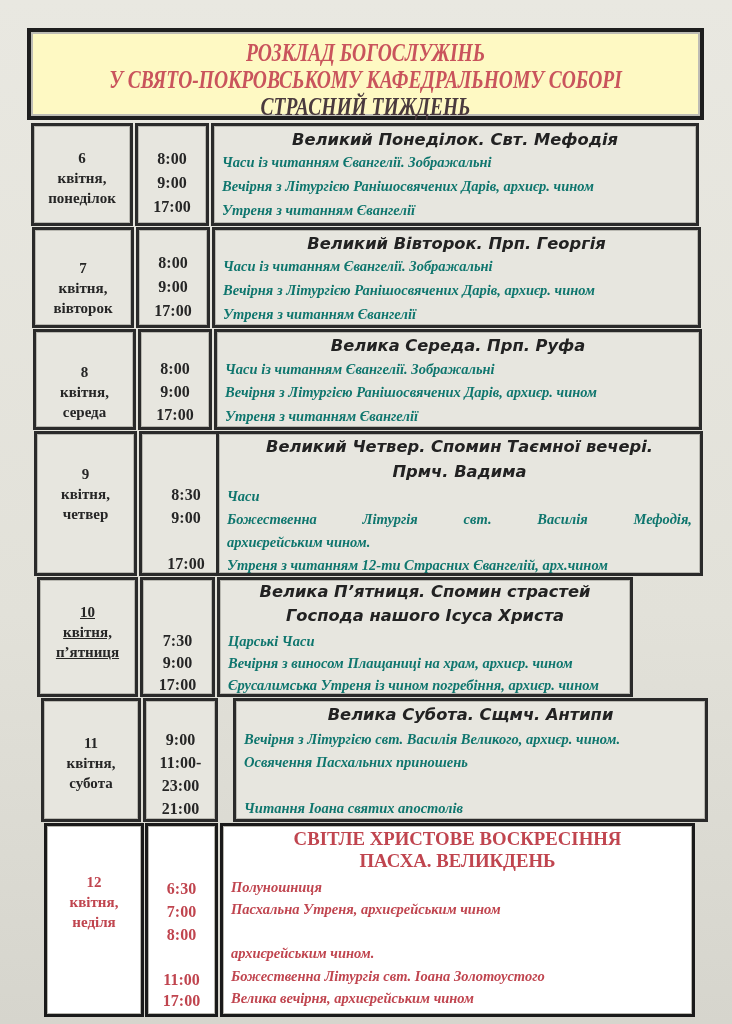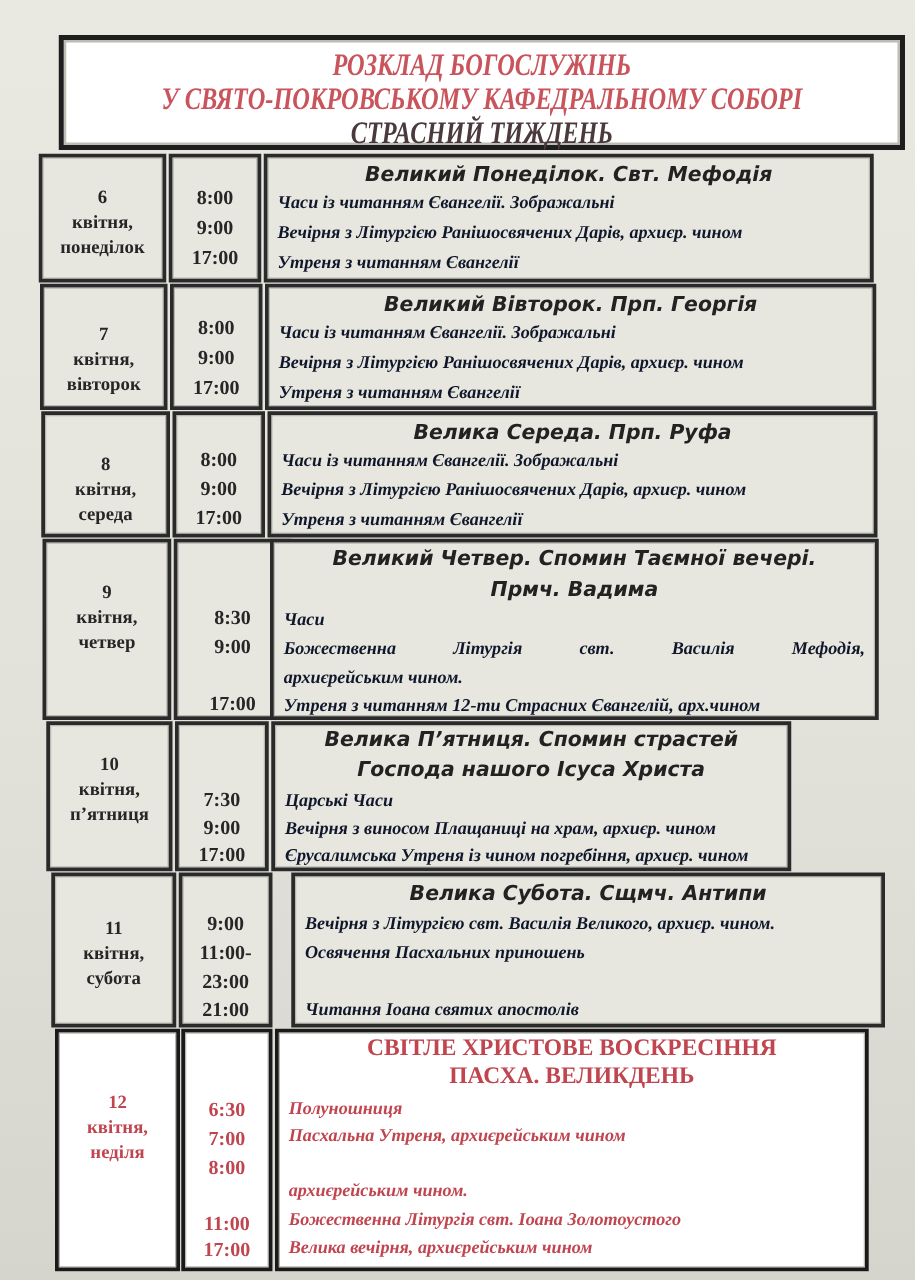--- a/index.html
+++ b/index.html
@@ -9,24 +9,23 @@
     font-family:"Liberation Serif", serif;
     position:relative;
   }
   .paper-shade {
     position:absolute; left:0; top:0; width:732px; height:1024px;
     background:linear-gradient(180deg,#e9e8e1 0%,#e2e1d9 60%,#d6d5cd 100%);
   }
   .header {
     position:absolute; left:27px; top:28px; width:677px; height:92px;
     border:4px solid #1e1e1e; box-sizing:border-box;
-    background:#ffffff;
+    background:#fef9c3;
     text-align:center;
     box-shadow: inset 0 0 0 2px #bdbcb5;
-    margin-left: 20px;
   }
   .header .line {
     font-style:italic; font-weight:bold;
     font-family:"Liberation Serif", serif;
     transform:scaleX(0.78);
     transform-origin:center;
     line-height:27px; font-size:25px;
     white-space:nowrap;
   }
   .header .l1 { margin-top:7px; color:#c9545c; }
@@ -59,21 +58,21 @@
   .title {
     position:absolute; left:0; right:0; text-align:center;
     font-family:"DejaVu Sans", sans-serif;
     font-style:italic; font-weight:bold;
     font-size:16.5px; color:#222;
     line-height:24px; white-space:nowrap;
   }
   .svc {
     position:absolute; left:8px; right:8px;
     font-style:italic; font-weight:bold;
-    font-size:14.5px; color:#0f172a; white-space:nowrap;
+    font-size:14.5px; color:#0f766e; white-space:nowrap;
     transform-origin:left center;
   }
   .svc.just { text-align:justify; text-align-last:justify; }
   .easter .date, .easter .times, .easter .svc { color:#c0454f; }
   .easter .title {
     color:#c0454f; font-family:"Liberation Serif", serif;
     font-style:normal; font-size:19px; line-height:25px;
   }
 </style>
 </head>
@@ -176,21 +175,21 @@
     <div class="title" style="top: 26px; transform: scaleX(0.988); transform-origin: center center;">Прмч. Вадима</div>
     <div class="svc" style="top:54px;">Часи</div>
     <div class="svc just" style="top:77px;">Божественна Літургія свт. Василія Мефодія,</div>
     <div class="svc" style="top:100px;">архиєрейським чином.</div>
     <div class="svc" style="top:123px;">Утреня з читанням 12-ти Страсних Євангелій, арх.чином</div>
   </div>
 </div>
 
 <div class="row" style="left:37px; top:577px; width:666px; height:120px;">
   <div class="cell" style="left:0; width:101px;">
-    <div class="date" style="top:22px;">
+    <div class="date" style="top:22px;text-decoration:underline;">
       <div>10</div>
       <div>квітня,</div>
       <div>п’ятниця</div>
     </div>
   </div>
   <div class="cell" style="left:103px; width:75px;">
     <div class="times">
       <div style="top:52px;">7:30</div>
       <div style="top:74px;">9:00</div>
       <div style="top:96px;">17:00</div>

